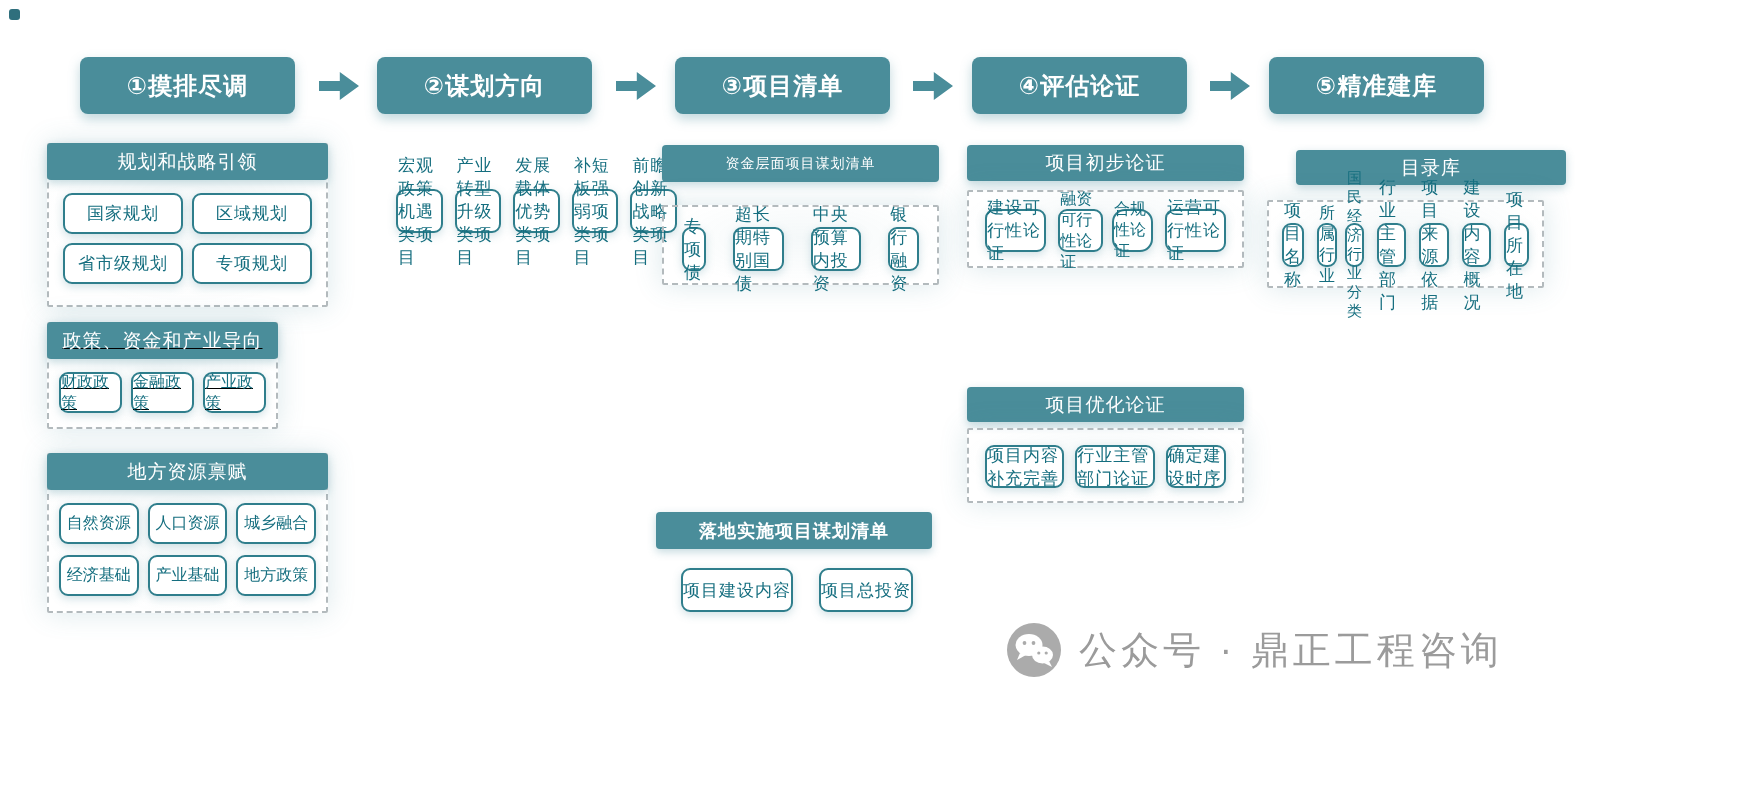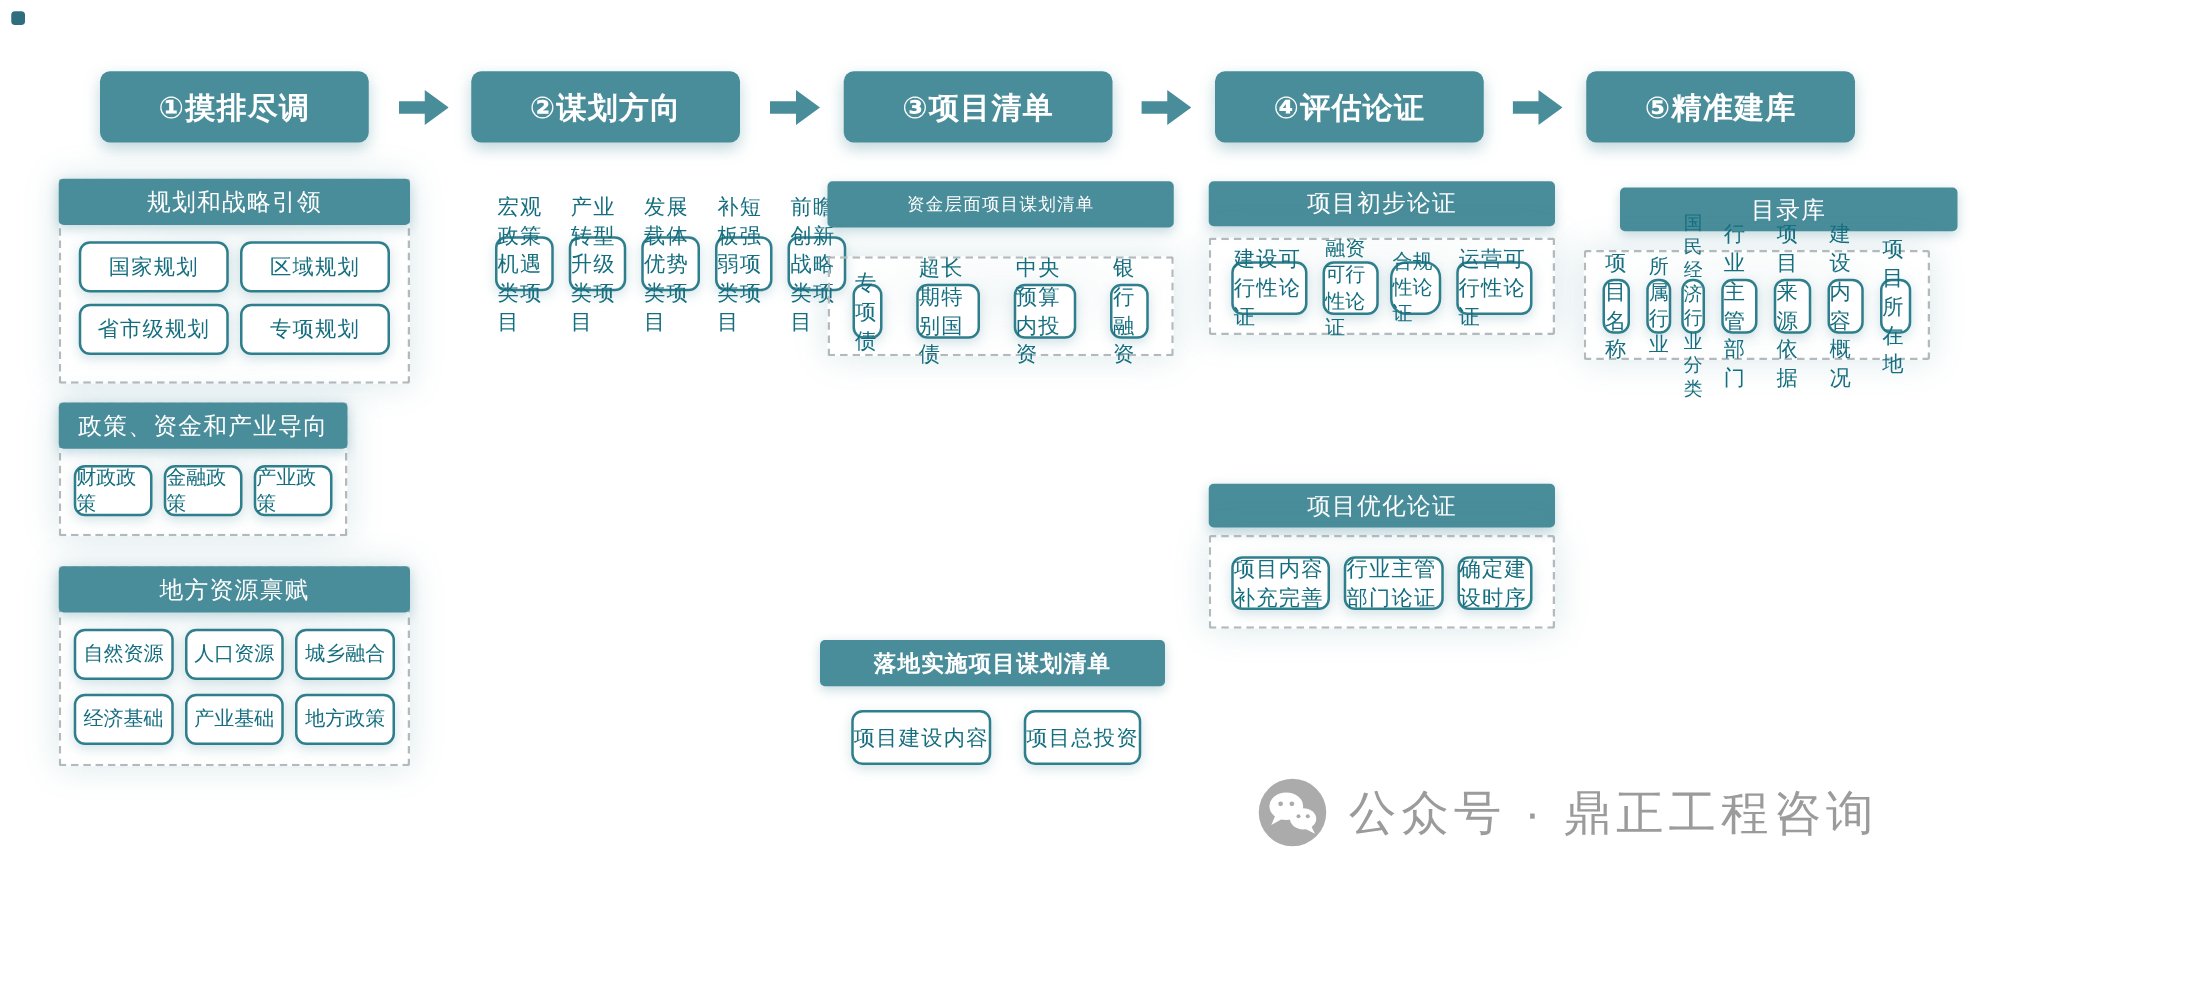--- a/index.html
+++ b/index.html
@@ -84,21 +84,21 @@
 <div class="dash grp" style="left:47px;top:143px;width:281px;padding-bottom:21px;">
   <div class="bar-in">规划和战略引领</div>
   <div class="grid2">
     <div class="box">国家规划</div>
     <div class="box">区域规划</div>
     <div class="box">省市级规划</div>
     <div class="box">专项规划</div>
   </div>
 </div>
 
-<div class="dash grp" style="left:47px;top:322px;width:231px;padding-bottom:14px;">
+<div class="dash grp" style="left:47px;top:322px;width:231px;padding-bottom:14px;text-decoration:underline;">
   <div class="bar-in">政策、资金和产业导向</div>
   <div class="grid3">
     <div class="box">财政政策</div>
     <div class="box">金融政策</div>
     <div class="box">产业政策</div>
   </div>
 </div>
 
 <div class="dash grp" style="left:47px;top:453px;width:281px;padding-bottom:15px;">
   <div class="bar-in">地方资源禀赋</div>

